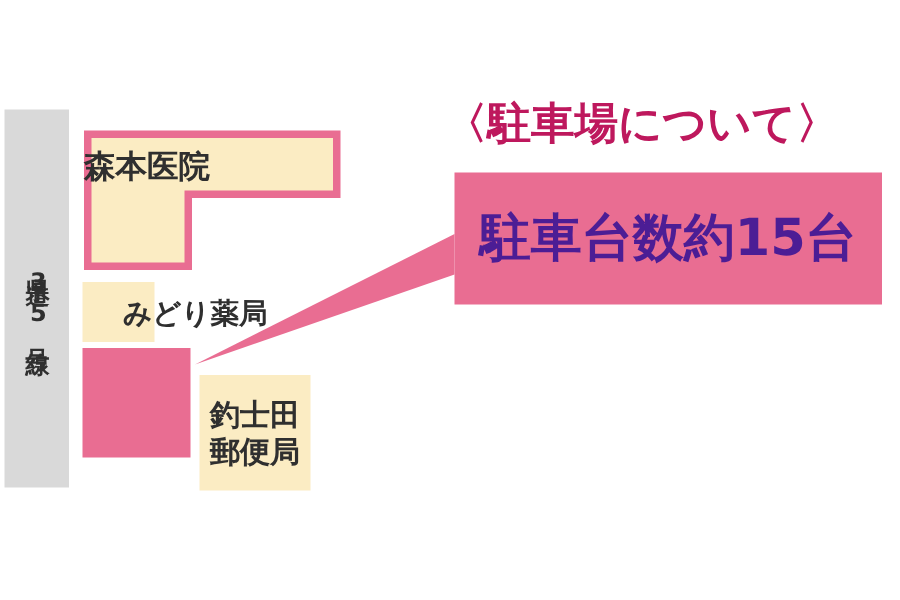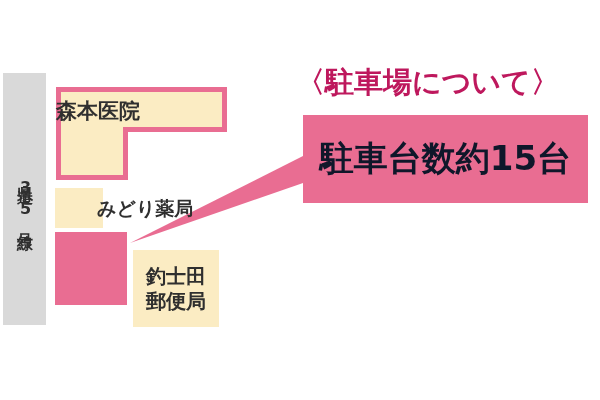--- a/index.html
+++ b/index.html
@@ -30,47 +30,47 @@
   .pointer-shape { fill: #e96d92; }
 
   .clinic-label {
     left: 56px; top: 97px; width: 171px;
     font-size: 21px; font-weight: 700; color: #2f2f2f;
   }
 
   .pharmacy-box { left: 55px; top: 188px; width: 48px; height: 40px; background: #fbecc3; }
   .pharmacy-label {
     left: 82px; top: 196px;
-    font-size: 19px; font-weight: 700; color: #2f2f2f; white-space: nowrap; margin-left: 15px;
+    font-size: 19px; font-weight: 700; color: #2f2f2f; white-space: nowrap;
   }
 
   .parking { left: 55px; top: 232px; width: 72px; height: 73px; background: #e96d92; }
 
   .post-box {
-    left: 133px; top: 250px; width: 86px; height: 77px;
+    left: 133px; top: 250px; width: 74px; height: 77px;
     background: #fbecc3;
     display: flex; align-items: center; justify-content: center;
   }
   .post-label {
     font-size: 20px; font-weight: 700; color: #2f2f2f;
     white-space: pre-line; line-height: 1.25; text-align: left;
   }
 
   .map-title {
     left: 296px; top: 63px;
     font-size: 29px; font-weight: 700; color: #be185d; white-space: nowrap;
   }
 
   .callout-box {
     left: 303px; top: 115px; width: 285px; height: 88px;
     background: #e96d92;
     display: flex; align-items: center; justify-content: center;
   }
   .callout-label {
-    font-size: 34px; font-weight: 700; color: #0f172a; white-space: nowrap;
+    font-size: 34px; font-weight: 700; color: #4c1d95; white-space: nowrap;
   }
 </style>
 </head>
 <body>
 
 <div class="stage">
 
   <div class="abs road">
     <div class="road-label">県道35号線</div>
   </div>

